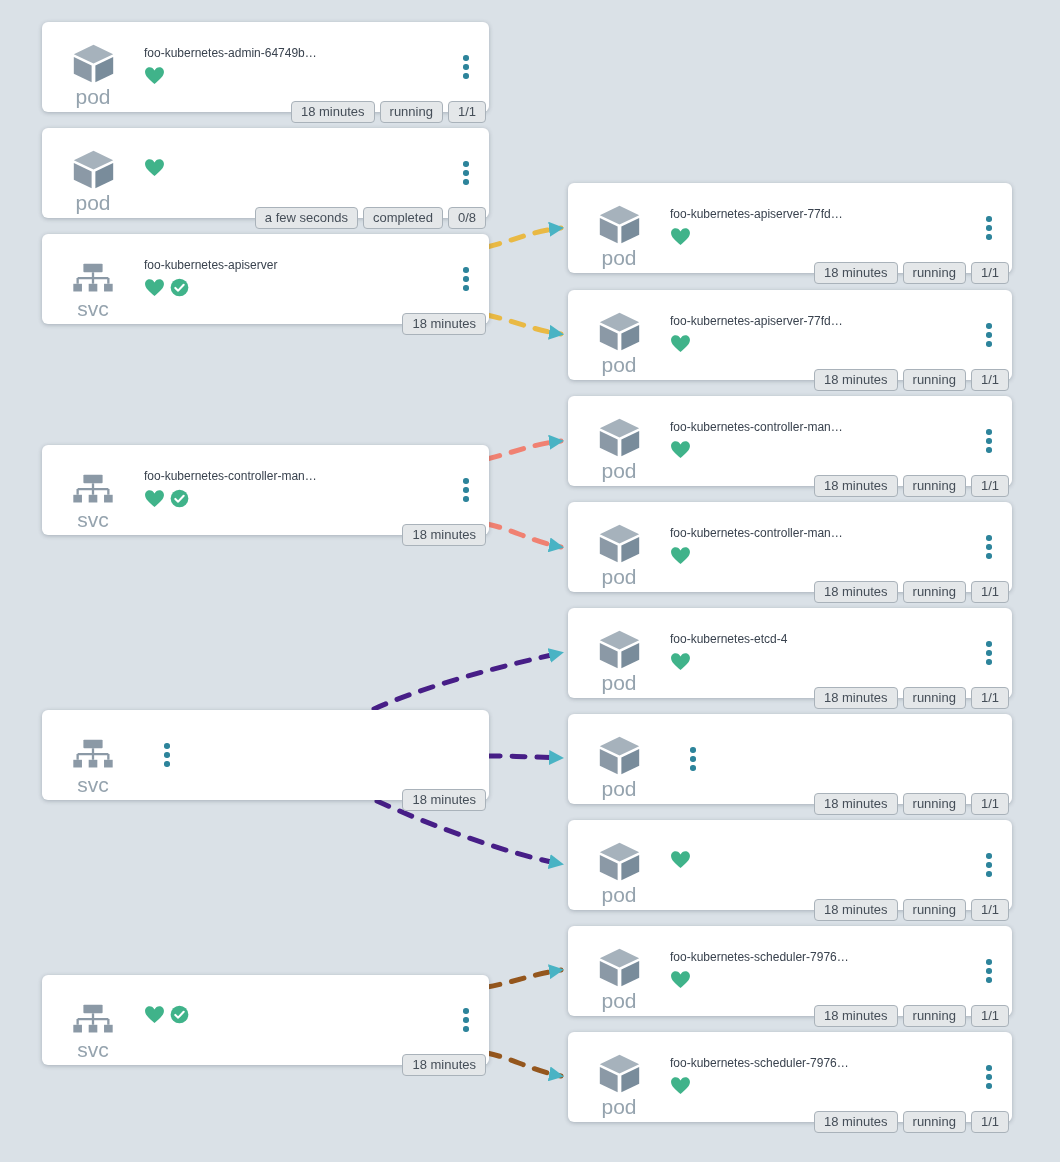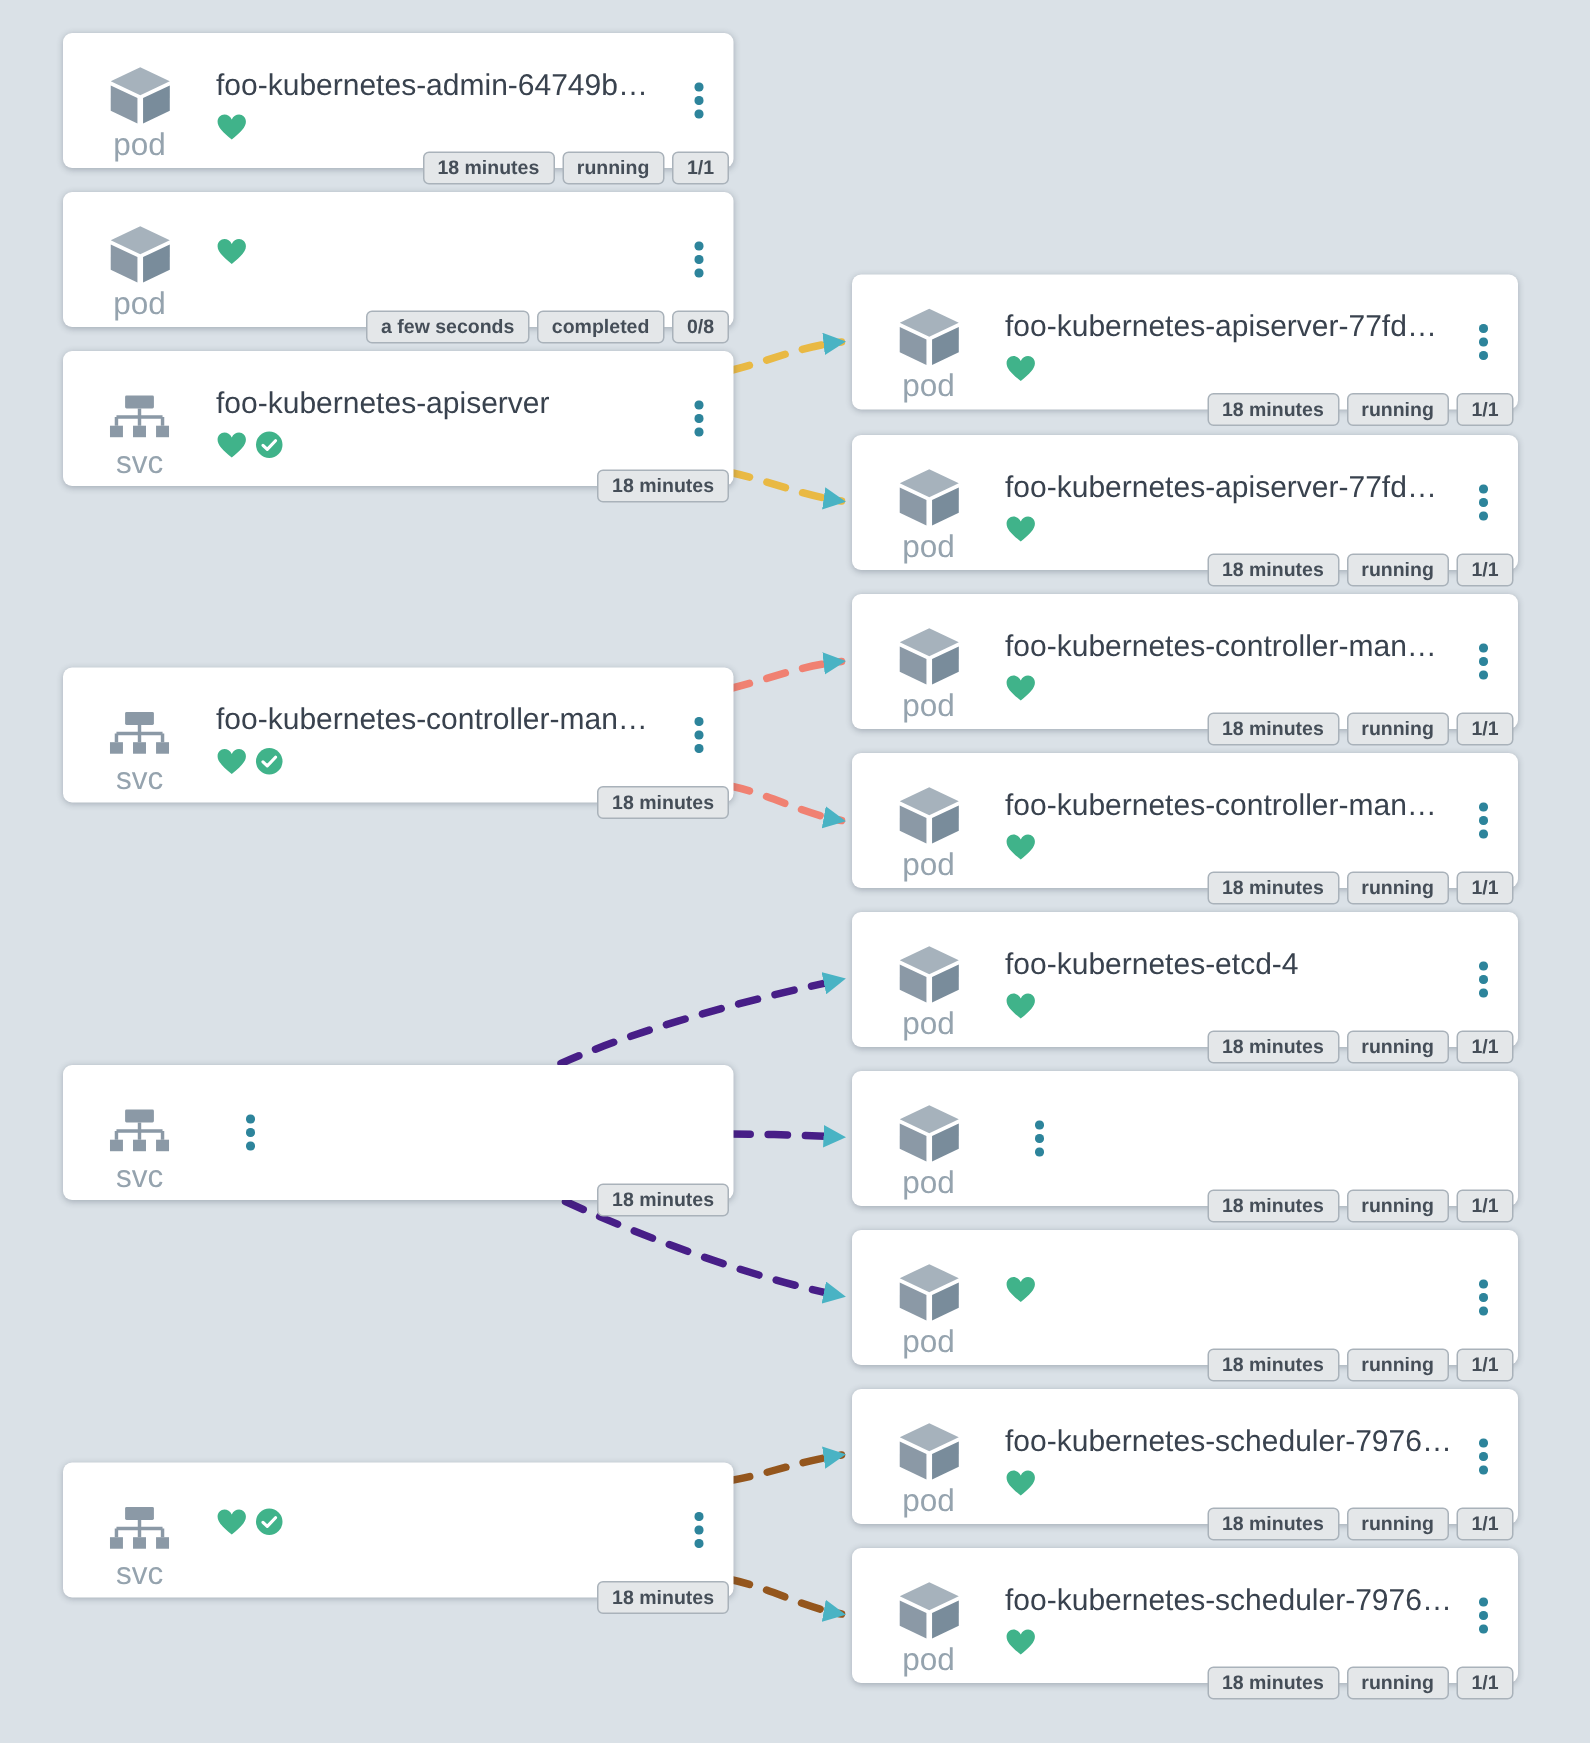--- a/index.html
+++ b/index.html
@@ -9,30 +9,30 @@
   .edges { position: absolute; inset: 0; pointer-events: none; }
   .edge { fill: none; stroke-width: 5; stroke-dasharray: 13 12; stroke-linecap: round; }
   .card { position: absolute; height: 90px; background: #ffffff; border-radius: 6px;
           box-shadow: 0 1px 4px rgba(45,60,75,.30); display: flex; }
   .icon-col { width: 102px; display: flex; flex-direction: column; align-items: center;
               justify-content: flex-end; padding-bottom: 3px; flex: none; }
   .node-icon.cube { width: 45px; height: 41px; }
   .node-icon.tree { width: 48px; height: 34px; }
   .kind-label { font-size: 21px; color: #95a3ae; margin-top: 1px; text-align: center; }
   .body-col { flex: 1; padding-top: 24px; min-width: 0; }
-  .title { font-size: 20px; color: #39424e; white-space: nowrap; overflow: hidden; }
+  .title { font-size: 12px; color: #39424e; white-space: nowrap; overflow: hidden; }
   .health-row { display: flex; align-items: center; gap: 5px; margin-top: 5px; height: 20px; }
   .heart { width: 21px; height: 19px; }
   .check { width: 19px; height: 19px; }
   .kebab { width: 46px; flex: none; display: flex; flex-direction: column; align-items: center;
            justify-content: center; gap: 3.5px; cursor: pointer; }
   .kebab i { width: 5.5px; height: 5.5px; border-radius: 50%; background: #2d849b; }
   .badges { position: absolute; right: 3px; bottom: -11px; display: flex; gap: 5px; }
   .badge { background: #e4e7e9; border: 1px solid #a9b2ba; border-radius: 4px;
-           padding: 1px 9px 2px; font-size: 13px; color: #454e58; white-space: nowrap; line-height: 17px; font-weight: bold; }
+           padding: 1px 9px 2px; font-size: 13px; color: #454e58; white-space: nowrap; line-height: 17px; }
 </style>
 </head>
 <body>
 
 <svg width="0" height="0" style="position:absolute" aria-hidden="true">
   <defs>
     <symbol id="icon-cube" viewBox="0 0 48 42">
       <polygon points="24,1 45,11 24,21 3,11" fill="#a6b2bc"></polygon>
       <polygon points="3,14 22,23 22,41 3,32" fill="#8b99a6"></polygon>
       <polygon points="45,14 26,23 26,41 45,32" fill="#798c9b"></polygon>

